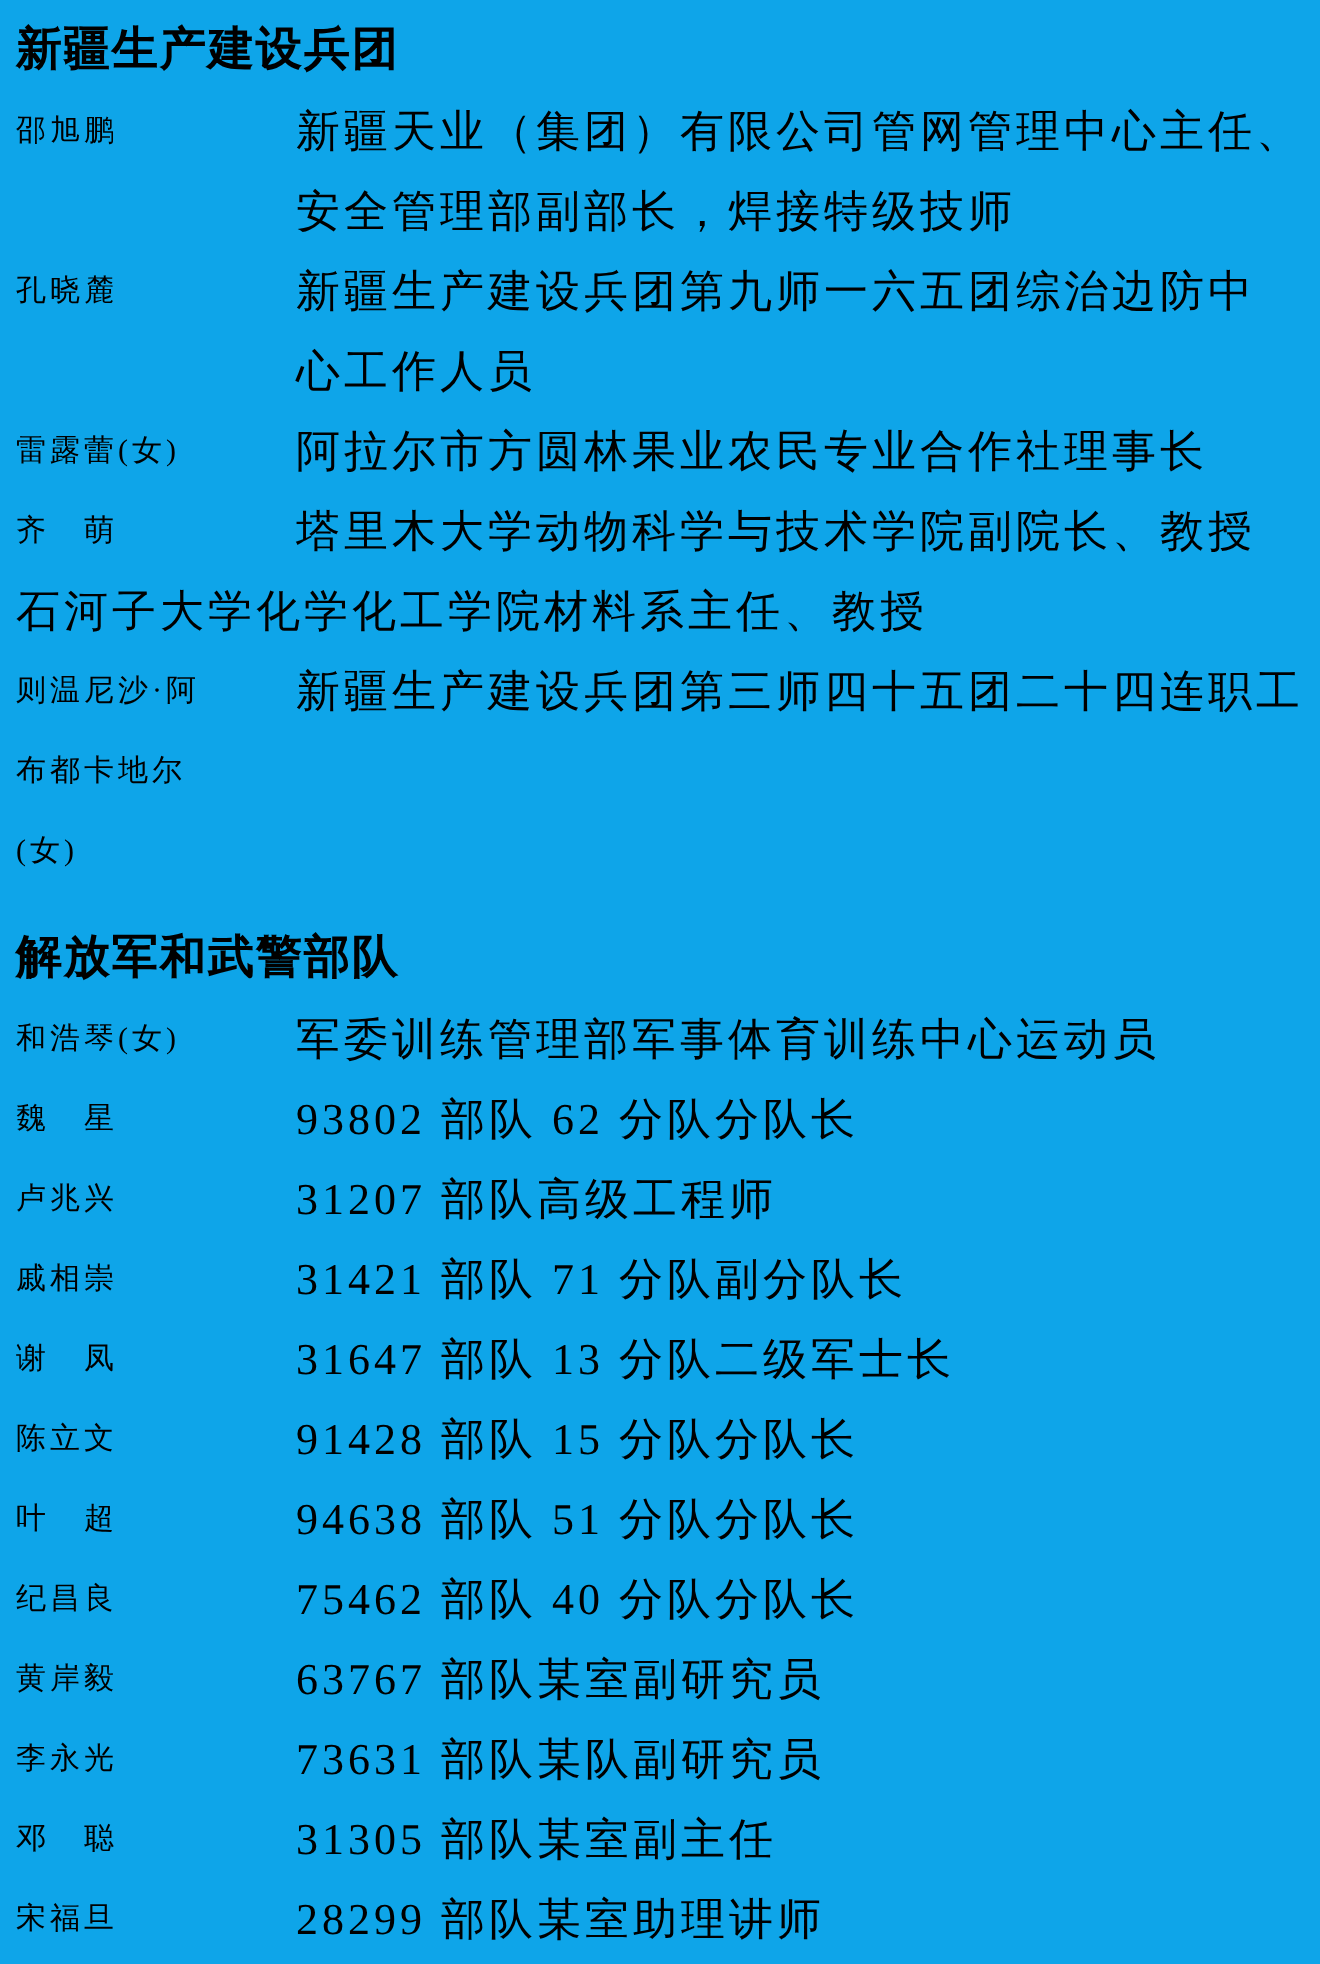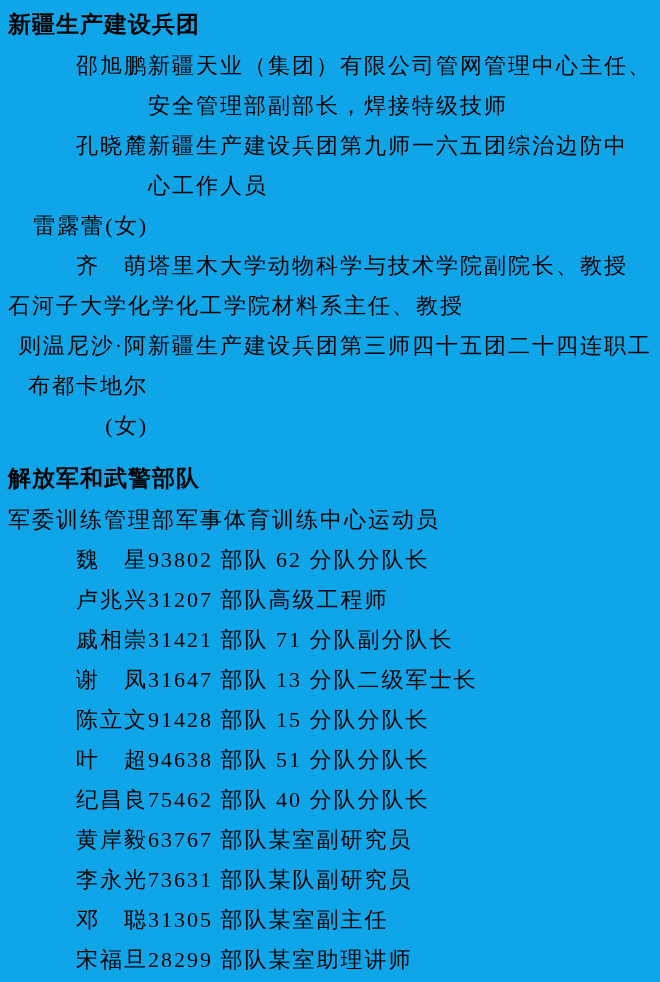--- a/index.html
+++ b/index.html
@@ -29,25 +29,24 @@
     letter-spacing: 1px;
     color: #000000;
   }
   .entry-row {
     display: flex;
     align-items: flex-start;
   }
   .name-col {
     flex: 0 0 140px;
     width: 140px;
-    font-size: 22px;
+    font-size: 15px;
     line-height: 40px;
     letter-spacing: 2px;
     white-space: pre-line;
-    text-align: right;
   }
   .desc-col {
     flex: 1 1 auto;
     font-size: 22px;
     line-height: 40px;
     letter-spacing: 2px;
     white-space: pre-line;
   }
 </style>
 </head>
@@ -62,38 +61,40 @@
         <div class="desc-col">新疆天业（集团）有限公司管网管理中心主任、
 安全管理部副部长，焊接特级技师</div>
       </div>
       <div class="entry-row">
         <div class="name-col">孔晓麓</div>
         <div class="desc-col">新疆生产建设兵团第九师一六五团综治边防中
 心工作人员</div>
       </div>
       <div class="entry-row">
         <div class="name-col">雷露蕾(女)</div>
+        <div class="desc-col">阿拉尔市方圆林果业农民专业合作社理事长</div>
       </div>
       <div class="entry-row">
         <div class="name-col">齐　萌</div>
         <div class="desc-col">塔里木大学动物科学与技术学院副院长、教授</div>
       </div>
       <div class="entry-row">
         <div class="desc-col">石河子大学化学化工学院材料系主任、教授</div>
       </div>
       <div class="entry-row">
         <div class="name-col">则温尼沙·阿
 布都卡地尔
 (女)</div>
         <div class="desc-col">新疆生产建设兵团第三师四十五团二十四连职工</div>
       </div>
     </section>
     <section class="roster-section">
       <h2 class="section-heading">解放军和武警部队</h2>
       <div class="entry-row">
+        <div class="name-col">和浩琴(女)</div>
         <div class="desc-col">军委训练管理部军事体育训练中心运动员</div>
       </div>
       <div class="entry-row">
         <div class="name-col">魏　星</div>
         <div class="desc-col">93802 部队 62 分队分队长</div>
       </div>
       <div class="entry-row">
         <div class="name-col">卢兆兴</div>
         <div class="desc-col">31207 部队高级工程师</div>
       </div>

